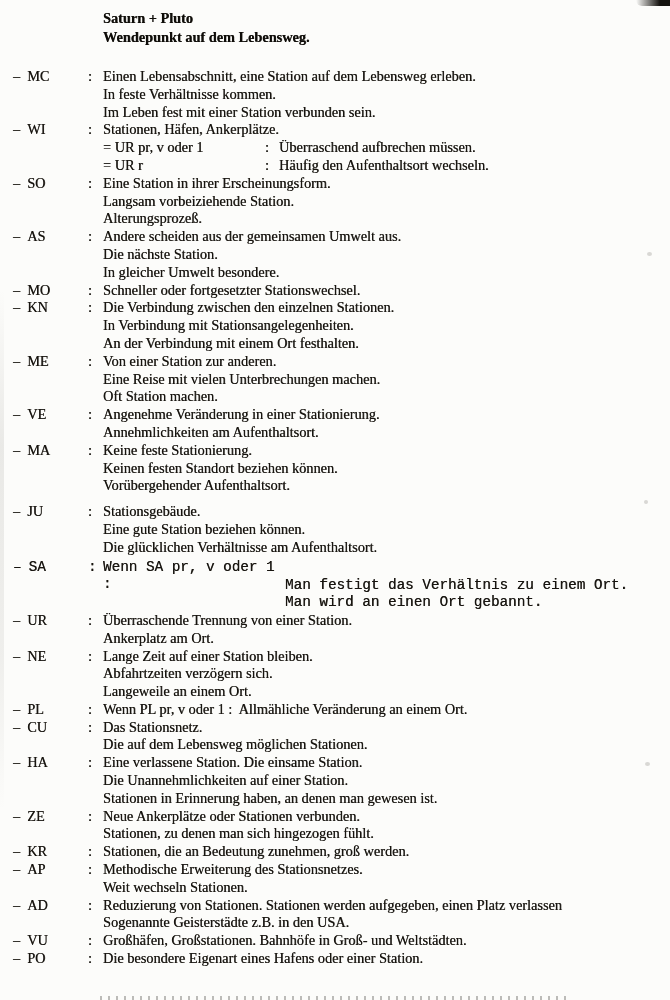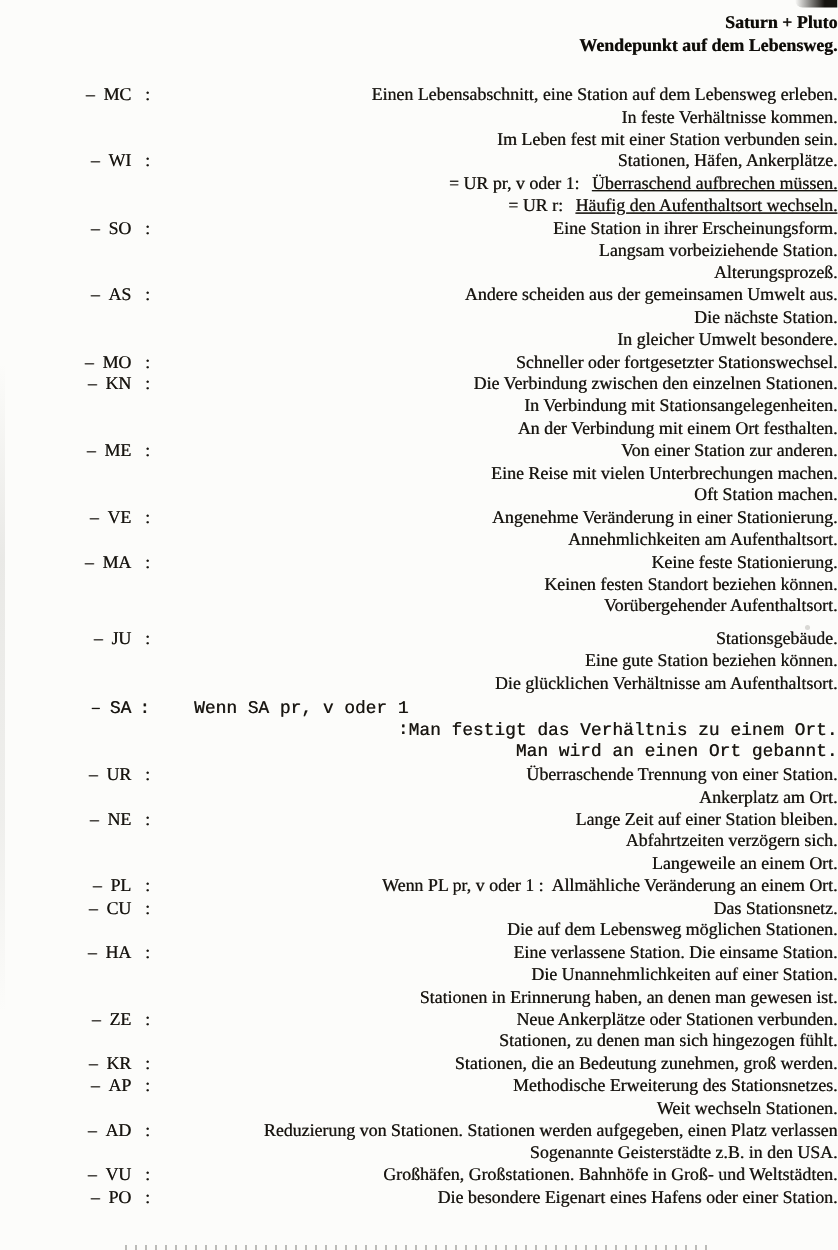--- a/index.html
+++ b/index.html
@@ -9,42 +9,41 @@
     font-family: "Liberation Serif", "DejaVu Serif", serif;
   }
   .page {
     position: relative;
     width: 670px; height: 1000px;
     overflow: hidden;
     background: #fcfcfa;
     color: #17140f;
     font-size: 14.3px;
     text-shadow: 0.35px 0 0 rgba(23,20,15,0.75);
-    text-align: right;
   }
   .header {
     padding-top: 9px;
     margin-left: 103px;
     font-weight: bold;
     line-height: 19px;
     color: #0e0c08;
   }
   .entries { margin-top: 21px; }
   .entry {
     display: grid;
     grid-template-columns: 75px 15px 1fr;
-    padding-left: 30px;
+    padding-left: 13px;
   }
   .abbr-cell { white-space: nowrap; line-height: 17.8px; }
   .abbr { margin-left: 7px; }
   .colon-cell { line-height: 17.8px; }
   .lines { }
   .line { line-height: 17.8px; white-space: pre-wrap; }
   .cond { display: inline-block; width: 162px; }
-  .cond-text { margin-left: 10px; text-decoration: underline; }
+  .cond-text { margin-left: 10px; }
   .cond-wide { display: inline-block; width: 182px; }
   .indent2 { padding-left: 182px; }
   [data-name="entry-JU"] { margin-top: 8px; }
   [data-name="entry-SA"] { margin-top: 2px; font-family: Liberation Mono, monospace; }
   
   .corner-mark {
     position: absolute; top: 0; right: 0;
     width: 34px; height: 6px;
     background: linear-gradient(to left, #15130f 30%, rgba(21,19,15,0) 100%);
     border-bottom-left-radius: 6px;

